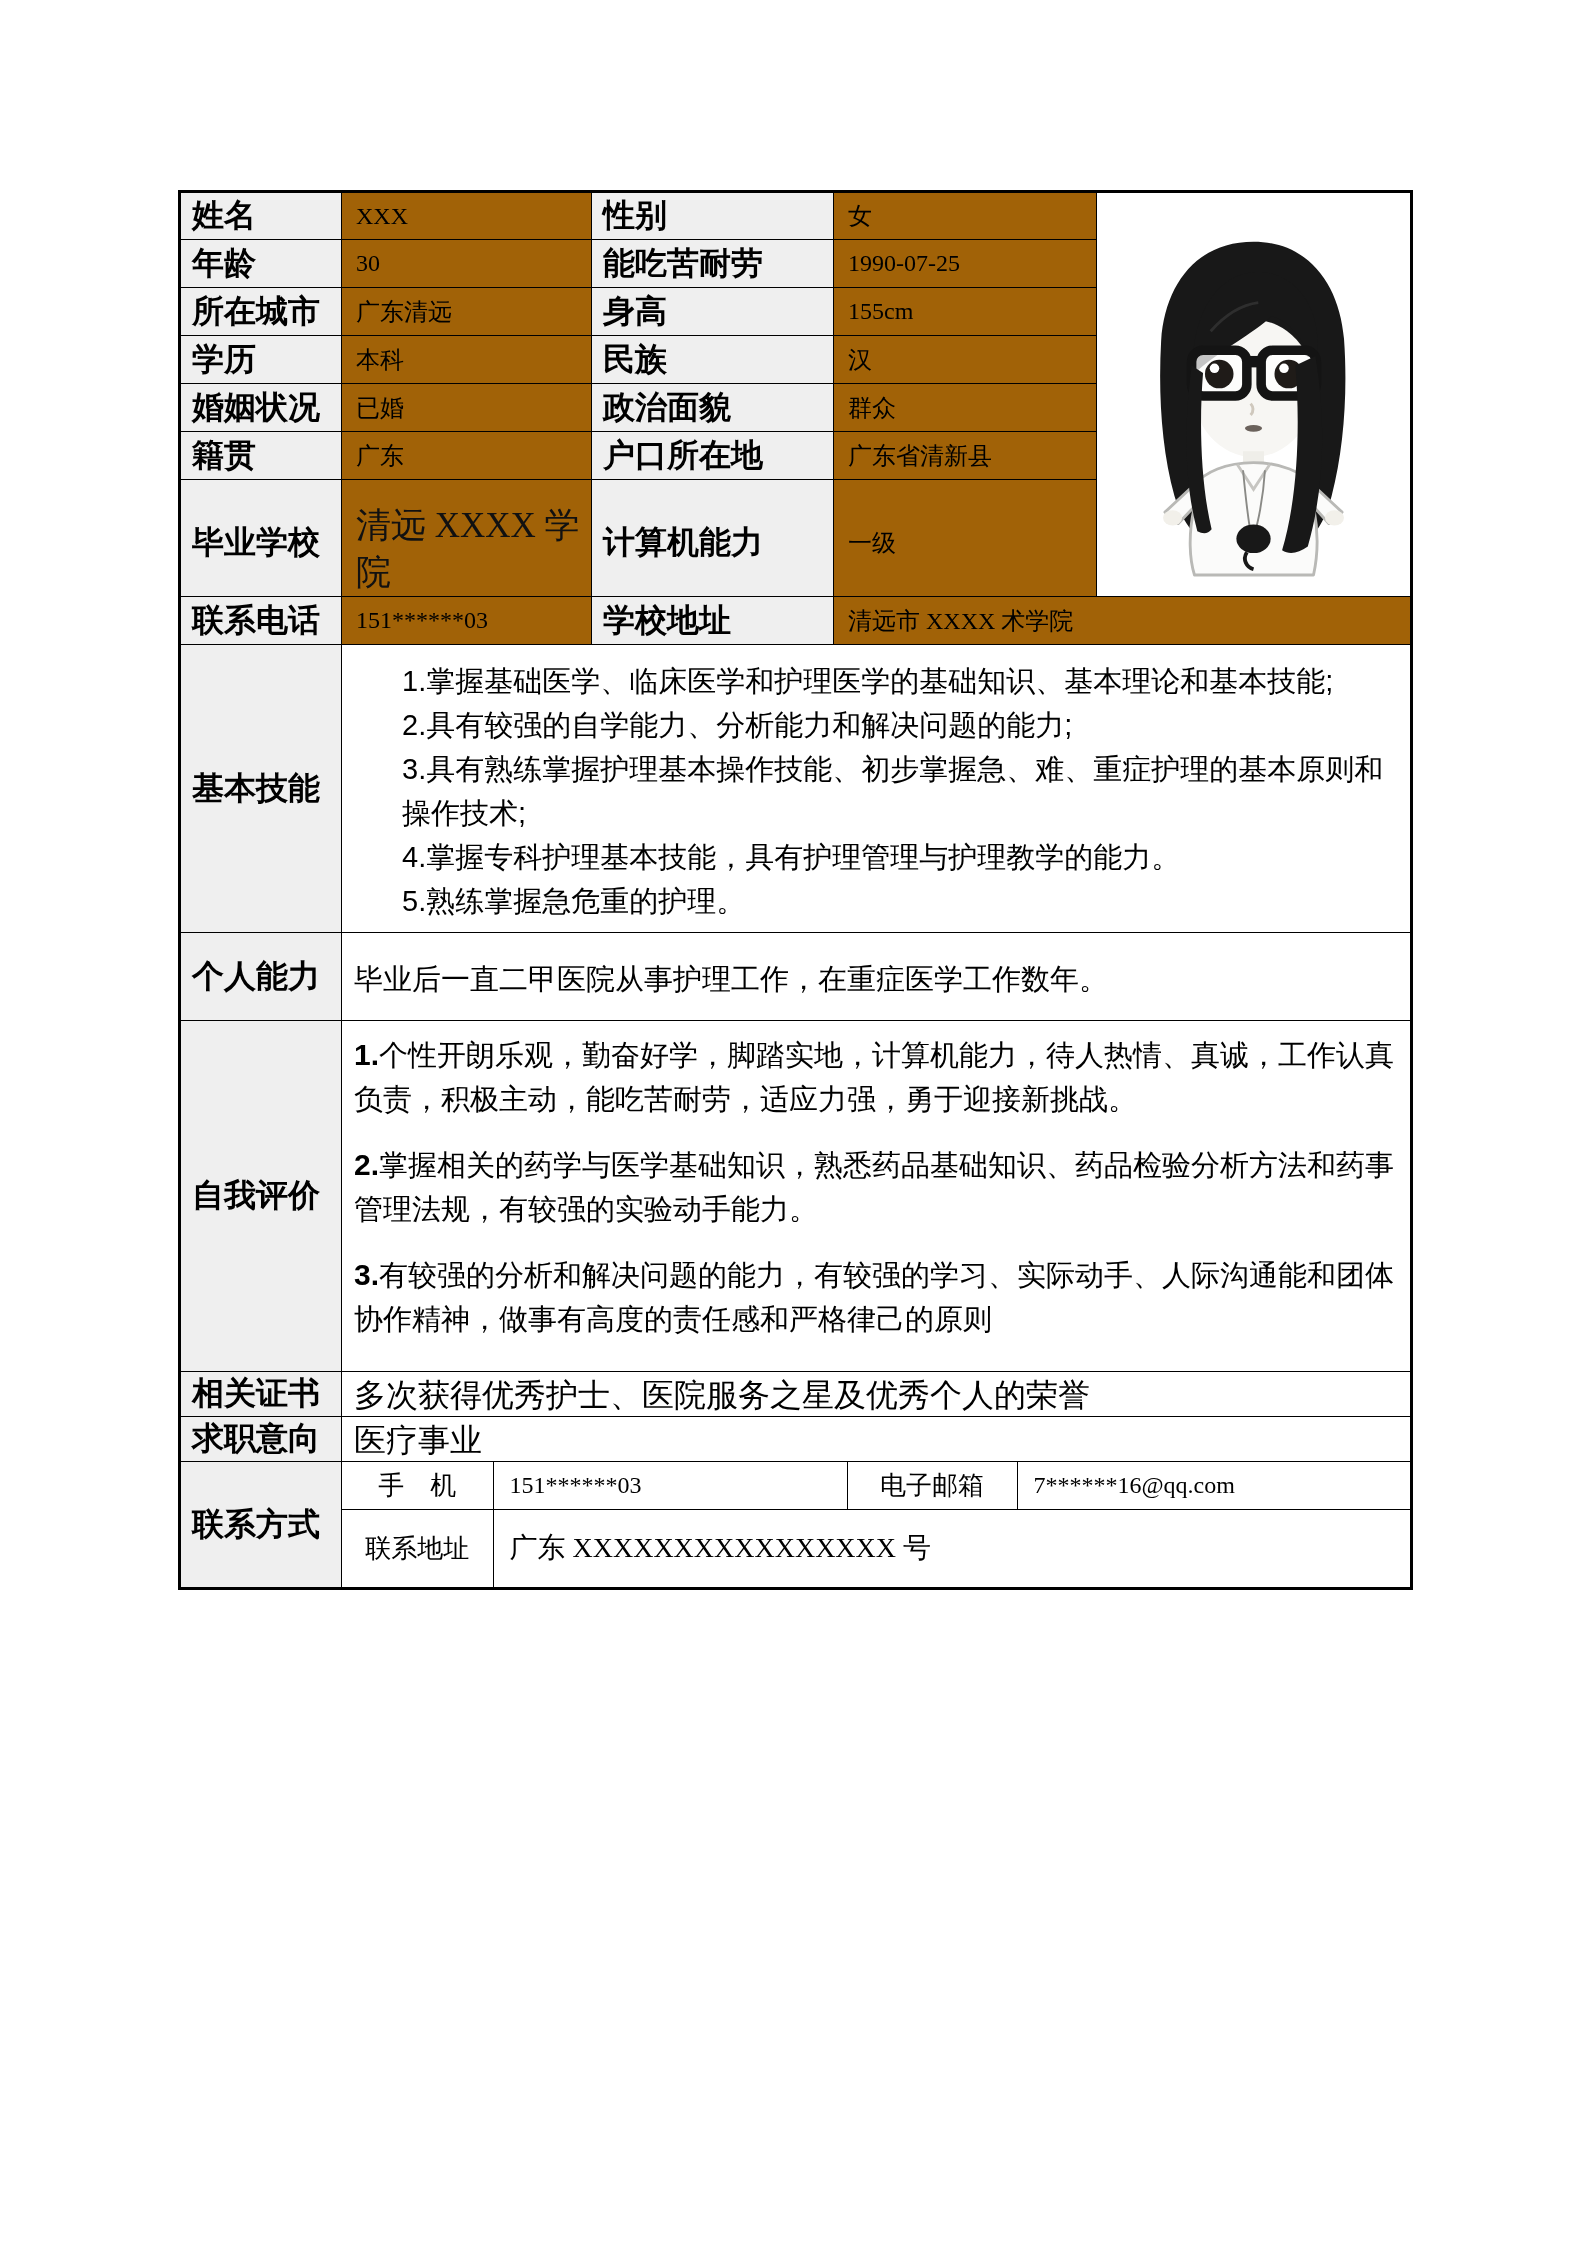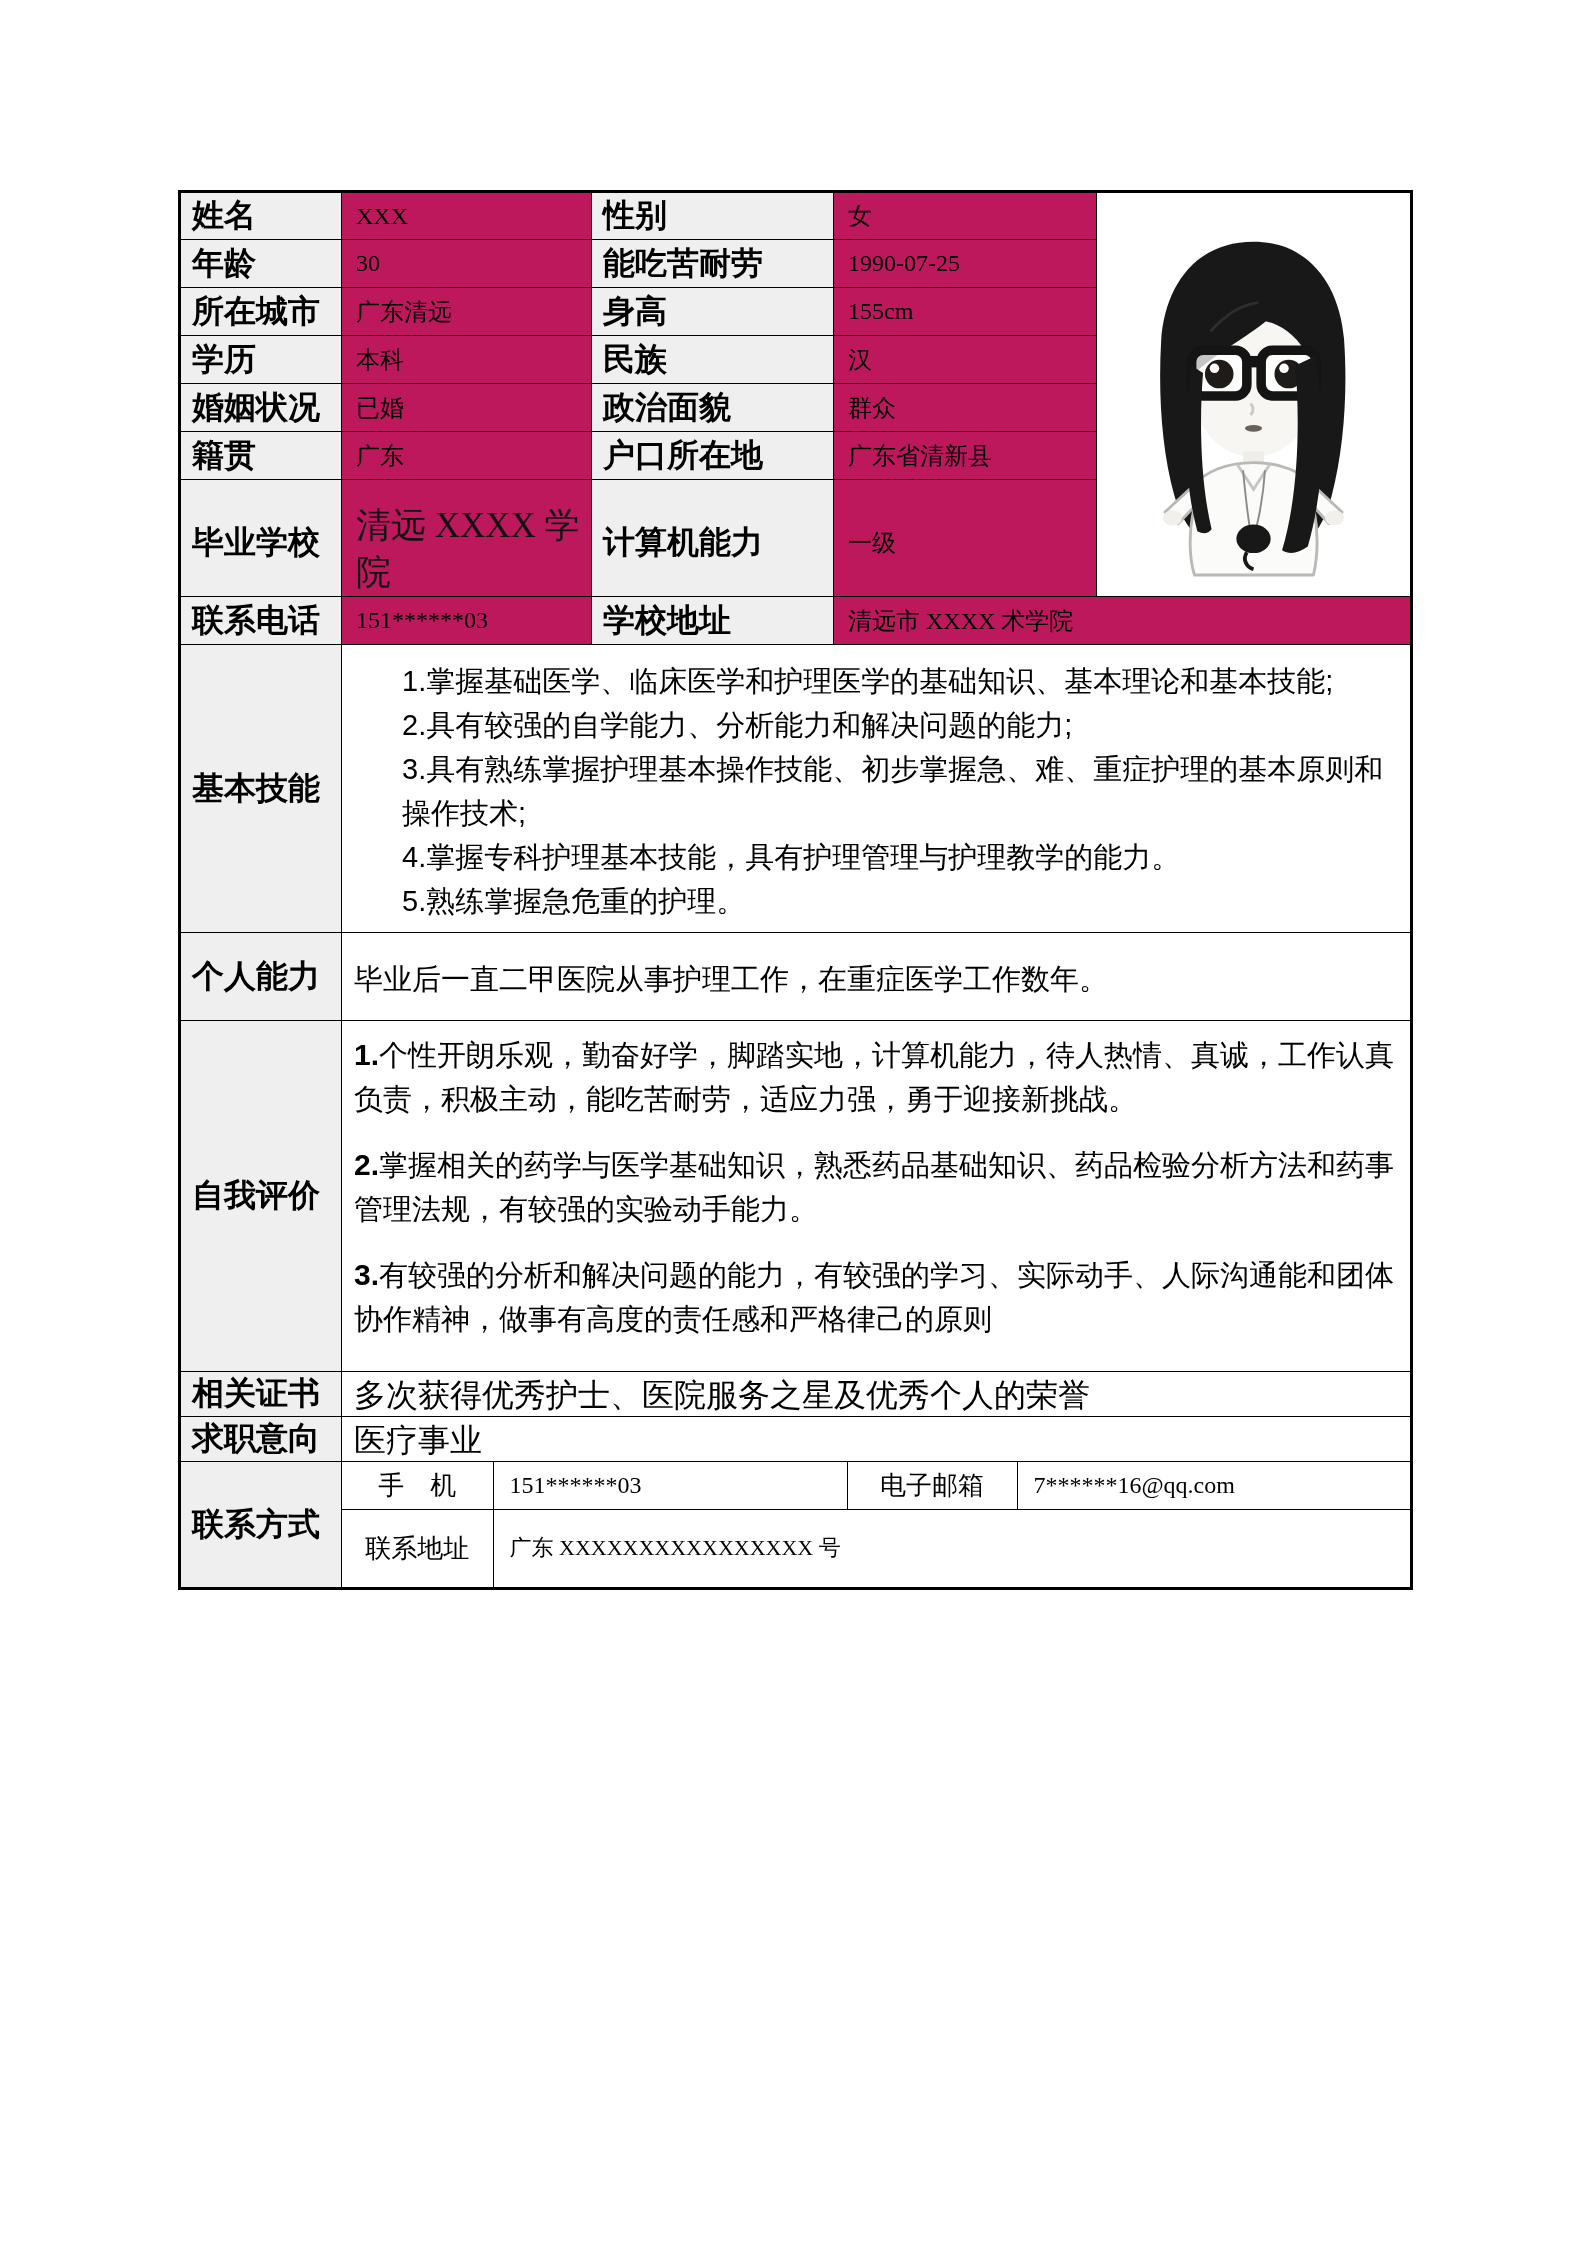--- a/index.html
+++ b/index.html
@@ -19,21 +19,21 @@
     border: 3px solid #000;
   }
   table.resume td { border: 1.5px solid #000; vertical-align: middle; overflow: hidden; }
 
   td.lbl {
     background: #efefef;
     font-weight: bold;
     font-size: 32px;
     padding-left: 11px;
   }
-  td.val { font-size: 24px; padding-left: 14px; background: #be185d; }
+  td.val { font-size: 24px; padding-left: 14px; background: #a16207; }
 
   tr.h48 td { height: 48px; }
   tr.h92 td { height: 92px; }
 
   td.top { vertical-align: top; padding-top: 10px; }
   td.val-school { font-size: 35px; padding-top: 22px; color: #111; }
 
   
   .content {
     font-family: "Liberation Sans", "DejaVu Sans", sans-serif;
@@ -59,21 +59,21 @@
   table.sub td { border: 1.5px solid #000; }
   table.sub td.nL { border-left: none; }
   table.sub td.nR { border-right: none; }
   table.sub tr:first-child td { border-top: none; }
   table.sub tr:last-child td { border-bottom: none; }
   td.sub-lbl {
     font-family: "Liberation Sans", "DejaVu Sans", sans-serif;
     font-size: 26px; text-align: center; background: #fff;
   }
   td.sub-val { font-size: 24px; padding-left: 16px; background: #fff; }
-  td.sub-val-lg { font-size: 22px; }
+  td.sub-val-lg { font-size: 28px; }
   tr.sub-r1 td { height: 47px; }
   tr.sub-r2 td { height: 78px; }
 
   td.photo-cell { background: #fff; padding: 0; vertical-align: top; }
   .photo-box { width: 100%; height: 100%; display: flex; align-items: center; justify-content: center; }
   .photo-box svg { display: block; }
 </style>
 </head>
 <body>
 

